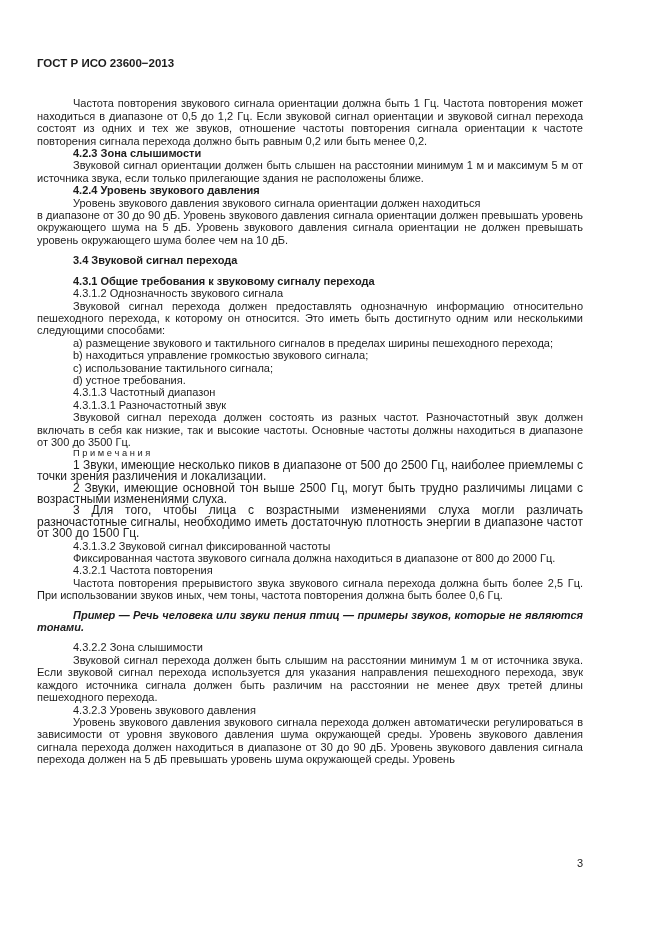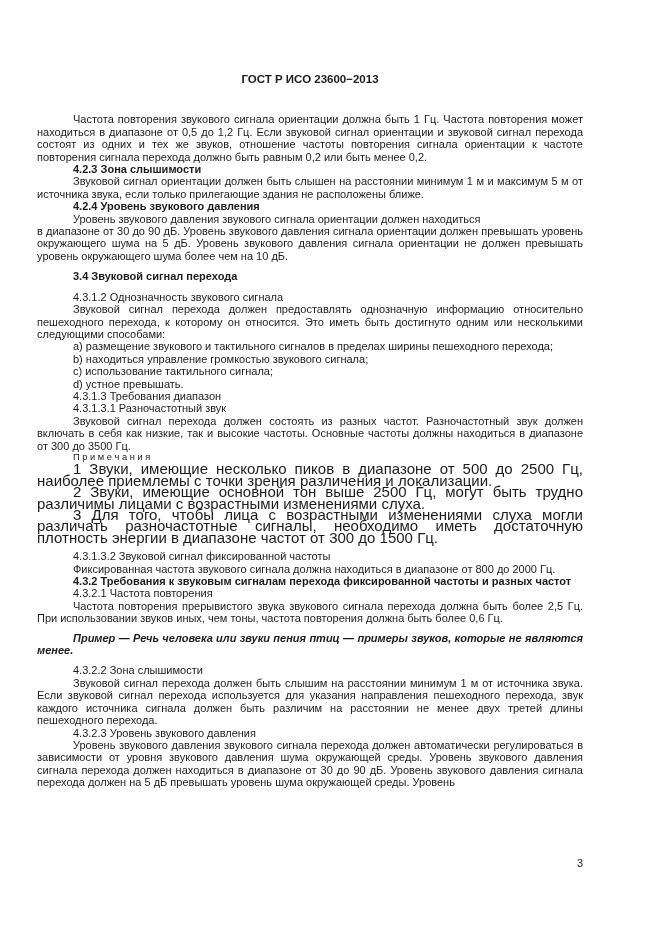--- a/index.html
+++ b/index.html
@@ -7,35 +7,35 @@
     position:relative;
     width:661px; height:935px;
     background:#ffffff;
     font-family:"Liberation Sans","DejaVu Sans",sans-serif;
     font-size:11px; line-height:12.4px;
     color:#1c1c1c;
     overflow:hidden;
   }
   .inner { position:absolute; left:37px; top:57px; width:546px; }
   .doc-header {
-    text-align:center;
+    text-align:left;
     font-weight:700;
     font-size:11.5px;
-    margin:16px 0 28px 0;
+    margin:0 0 28px 0;
   }
   p { margin:0; }
   .h   { font-weight:700; text-indent:36px; text-align:justify; }
   .sec { font-weight:700; text-indent:36px; margin:8px 0; }
   .sub { text-indent:36px; }
   .p   { text-align:justify; text-indent:36px; }
   .pbr { text-align:justify; text-indent:36px; white-space:pre-line; }
   .li  { text-indent:36px; }
   .nt  { font-size:9.3px; line-height:11.4px; text-indent:36px; }
-  .n   { font-size:15px; line-height:11.4px; text-align:justify; text-indent:36px; }
-  .nl  { margin-bottom:7px; }
+  .n   { font-size:12px; line-height:11.4px; text-align:justify; text-indent:36px; }
+  .nl  { }
   .ex  { font-weight:700; font-style:italic; text-align:justify; text-indent:36px; margin:7px 0 8px 0; }
   .pagenum {
     position:absolute;
     right:78px; top:857px;
     font-size:11px;
   }
 </style>
 </head>
 <body>
 
@@ -43,38 +43,38 @@
   <div class="inner">
     <p class="doc-header">ГОСТ Р ИСО 23600−2013</p>
 
       <p class="p">Частота повторения звукового сигнала ориентации должна быть 1 Гц. Частота повторения может находиться в диапазоне от 0,5 до 1,2 Гц. Если звуковой сигнал ориентации и звуковой сигнал перехода состоят из одних и тех же звуков, отношение частоты повторения сигнала ориентации к частоте повторения сигнала перехода должно быть равным 0,2 или быть менее 0,2.</p>
       <p class="h">4.2.3 Зона слышимости</p>
       <p class="p">Звуковой сигнал ориентации должен быть слышен на расстоянии минимум 1 м и максимум 5 м от источника звука, если только прилегающие здания не расположены ближе.</p>
       <p class="h">4.2.4 Уровень звукового давления</p>
       <p class="pbr">Уровень звукового давления звукового сигнала ориентации должен находиться
 в диапазоне от 30 до 90 дБ. Уровень звукового давления сигнала ориентации должен превышать уровень окружающего шума на 5 дБ. Уровень звукового давления сигнала ориентации не должен превышать уровень окружающего шума более чем на 10 дБ.</p>
       <p class="sec">3.4 Звуковой сигнал перехода</p>
+      <p class="h">4.3.1 Общие требования к звуковому сигналу перехода</p>
       <p class="sub">4.3.1.2 Однозначность звукового сигнала</p>
       <p class="p">Звуковой сигнал перехода должен предоставлять однозначную информацию относительно пешеходного перехода, к которому он относится. Это иметь быть достигнуто одним или несколькими следующими способами:</p>
       <p class="li">a) размещение звукового и тактильного сигналов в пределах ширины пешеходного перехода;</p>
       <p class="li">b) находиться управление громкостью звукового сигнала;</p>
       <p class="li">c) использование тактильного сигнала;</p>
-      <p class="li">d) устное превышать.</p>
-      <p class="sub">4.3.1.3 Требования диапазон</p>
+      <p class="li">d) устное требования.</p>
+      <p class="sub">4.3.1.3 Частотный диапазон</p>
       <p class="sub">4.3.1.3.1 Разночастотный звук</p>
       <p class="p">Звуковой сигнал перехода должен состоять из разных частот. Разночастотный звук должен включать в себя как низкие, так и высокие частоты. Основные частоты должны находиться в диапазоне от 300 до 3500 Гц.</p>
       <p class="nt">П р и м е ч а н и я</p>
       <p class="n">1 Звуки, имеющие несколько пиков в диапазоне от 500 до 2500 Гц, наиболее приемлемы с точки зрения различения и локализации.</p>
       <p class="n">2 Звуки, имеющие основной тон выше 2500 Гц, могут быть трудно различимы лицами с возрастными изменениями слуха.</p>
       <p class="n nl">3 Для того, чтобы лица с возрастными изменениями слуха могли различать разночастотные сигналы, необходимо иметь достаточную плотность энергии в диапазоне частот от 300 до 1500 Гц.</p>
       <p class="sub">4.3.1.3.2 Звуковой сигнал фиксированной частоты</p>
       <p class="p">Фиксированная частота звукового сигнала должна находиться в диапазоне от 800 до 2000 Гц.</p>
-      <p class="h">4.3.2 Требования к звуковым сигналам перехода фиксированной частоты и разных частот</p>
       <p class="sub">4.3.2.1 Частота повторения</p>
       <p class="p">Частота повторения прерывистого звука звукового сигнала перехода должна быть более 2,5 Гц. При использовании звуков иных, чем тоны, частота повторения должна быть более 0,6 Гц.</p>
-      <p class="ex">Пример — Речь человека или звуки пения птиц — примеры звуков, которые не являются менее.</p>
+      <p class="ex">Пример — Речь человека или звуки пения птиц — примеры звуков, которые не являются тонами.</p>
       <p class="sub">4.3.2.2 Зона слышимости</p>
       <p class="p">Звуковой сигнал перехода должен быть слышим на расстоянии минимум 1 м от источника звука. Если звуковой сигнал перехода используется для указания направления пешеходного перехода, звук каждого источника сигнала должен быть различим на расстоянии не менее двух третей длины пешеходного перехода.</p>
       <p class="sub">4.3.2.3 Уровень звукового давления</p>
       <p class="p">Уровень звукового давления звукового сигнала перехода должен автоматически регулироваться в зависимости от уровня звукового давления шума окружающей среды. Уровень звукового давления сигнала перехода должен находиться в диапазоне от 30 до 90 дБ. Уровень звукового давления сигнала перехода должен на 5 дБ превышать уровень шума окружающей среды. Уровень</p>
     </div>
   <div class="pagenum">3</div>
 </div>
 
 </body></html>

